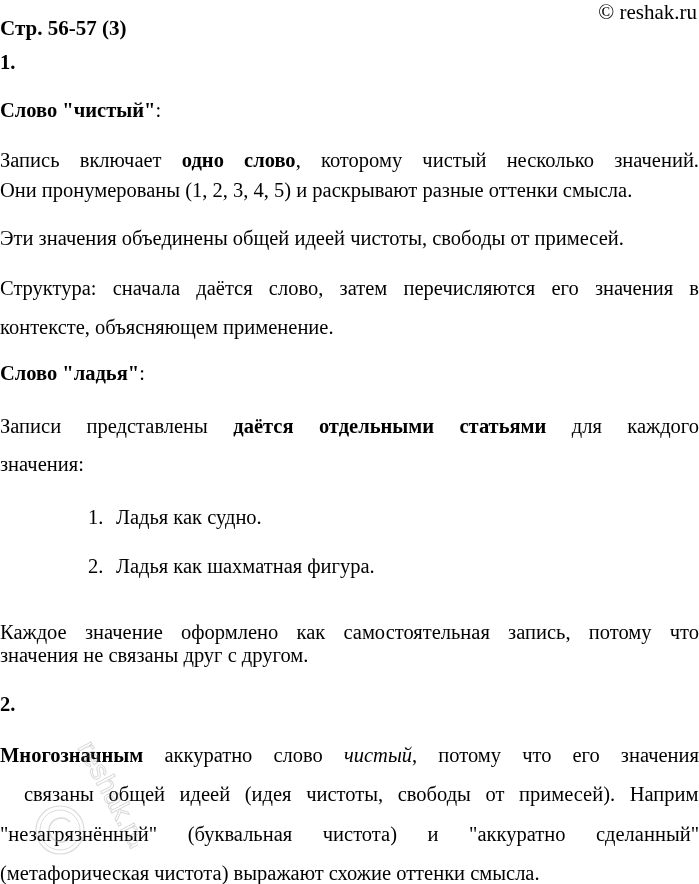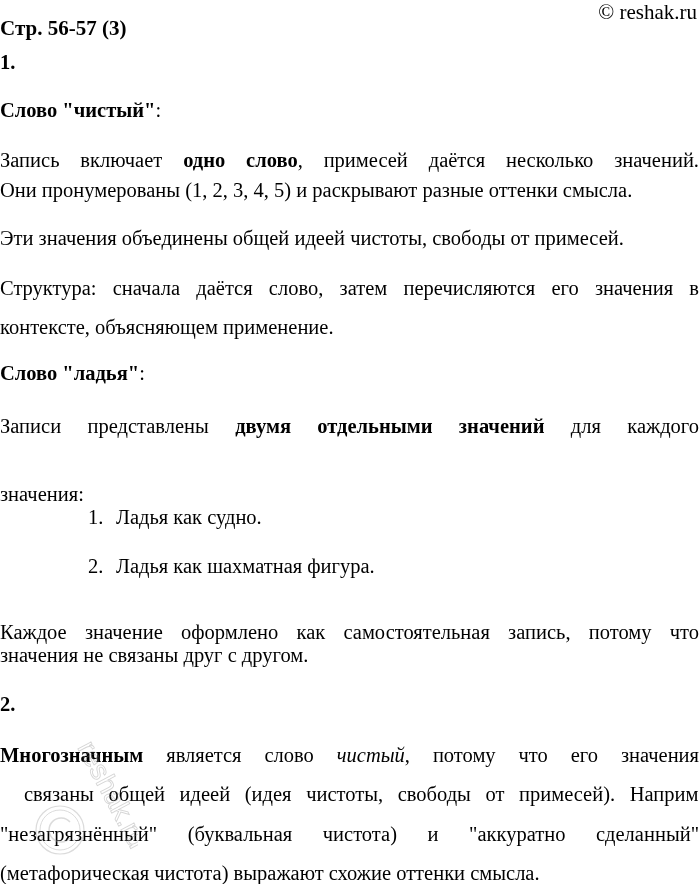--- a/index.html
+++ b/index.html
@@ -25,41 +25,41 @@
 </head>
 <body>
 
 <div class="header-left">Стр. 56-57 (3)</div>
 <div class="header-right">© reshak.ru</div>
 
 <div class="line" style="top:50px;"><b>1.</b></div>
 
 <div class="line" style="top:98px;"><b>Слово "чистый"</b><span>:</span></div>
 
-<div class="line justify" style="top:148px;"><span>Запись включает </span><b>одно слово</b><span>, примесей даётся несколько значений.</span></div>
+<div class="line justify" style="top:148px;"><span>Запись включает </span><b>одно слово</b><span>, которому чистый несколько значений.</span></div>
 <div class="line" style="top:178px;">Они пронумерованы (1, 2, 3, 4, 5) и раскрывают разные оттенки смысла.</div>
 <div class="line" style="top:226px;">Эти значения объединены общей идеей чистоты, свободы от примесей.</div>
 
 <div class="line justify" style="top:276px;">Структура: сначала даётся слово, затем перечисляются его значения в</div>
 <div class="line" style="top:315px;">контексте, объясняющем применение.</div>
 
 <div class="line" style="top:361px;"><b>Слово "ладья"</b><span>:</span></div>
 
-<div class="line justify" style="top:414px;"><span>Записи представлены </span><b>двумя отдельными значений</b><span> для каждого</span></div>
-<div class="line" style="top:452px;margin-top:30px;"><span>значения:</span></div>
+<div class="line justify" style="top:414px;"><span>Записи представлены </span><b>даётся отдельными статьями</b><span> для каждого</span></div>
+<div class="line" style="top:452px;"><span>значения:</span></div>
 
 <div class="line" style="top:505px; left:88px;"><span class="list-num">1.</span><span>Ладья как судно.</span></div>
 <div class="line" style="top:554px; left:88px;"><span class="list-num">2.</span><span>Ладья как шахматная фигура.</span></div>
 
 <div class="line justify" style="top:620px;">Каждое значение оформлено как самостоятельная запись, потому что</div>
 <div class="line" style="top:643px;">значения не связаны друг с другом.</div>
 
 <div class="line" style="top:692px;"><b>2.</b></div>
 
-<div class="line justify" style="top:743px;"><b>Многозначным</b><span> является слово </span><i>чистый</i><span>, потому что его значения</span></div>
+<div class="line justify" style="top:743px;"><b>Многозначным</b><span> аккуратно слово </span><i>чистый</i><span>, потому что его значения</span></div>
 <div class="line justify" style="top:782px;margin-left:24px;">связаны общей идеей (идея чистоты, свободы от примесей). Например,</div>
 <div class="line justify" style="top:822px;">"незагрязнённый" (буквальная чистота) и "аккуратно сделанный"</div>
 <div class="line" style="top:861px;">(метафорическая чистота) выражают схожие оттенки смысла.</div>
 
 <svg class="watermark" viewBox="0 0 120 160">
   <g transform="rotate(62 60 80)" fill="none" stroke="#888" stroke-width="1.2">
     <text x="20" y="60" font-family="Liberation Sans, sans-serif" font-size="28" fill="none" stroke="#888" stroke-width="0.9">reshak.ru</text>
   </g>
   <circle cx="42" cy="118" r="24" fill="none" stroke="#999" stroke-width="1.2"></circle>
   <circle cx="42" cy="118" r="20" fill="none" stroke="#999" stroke-width="1"></circle>

